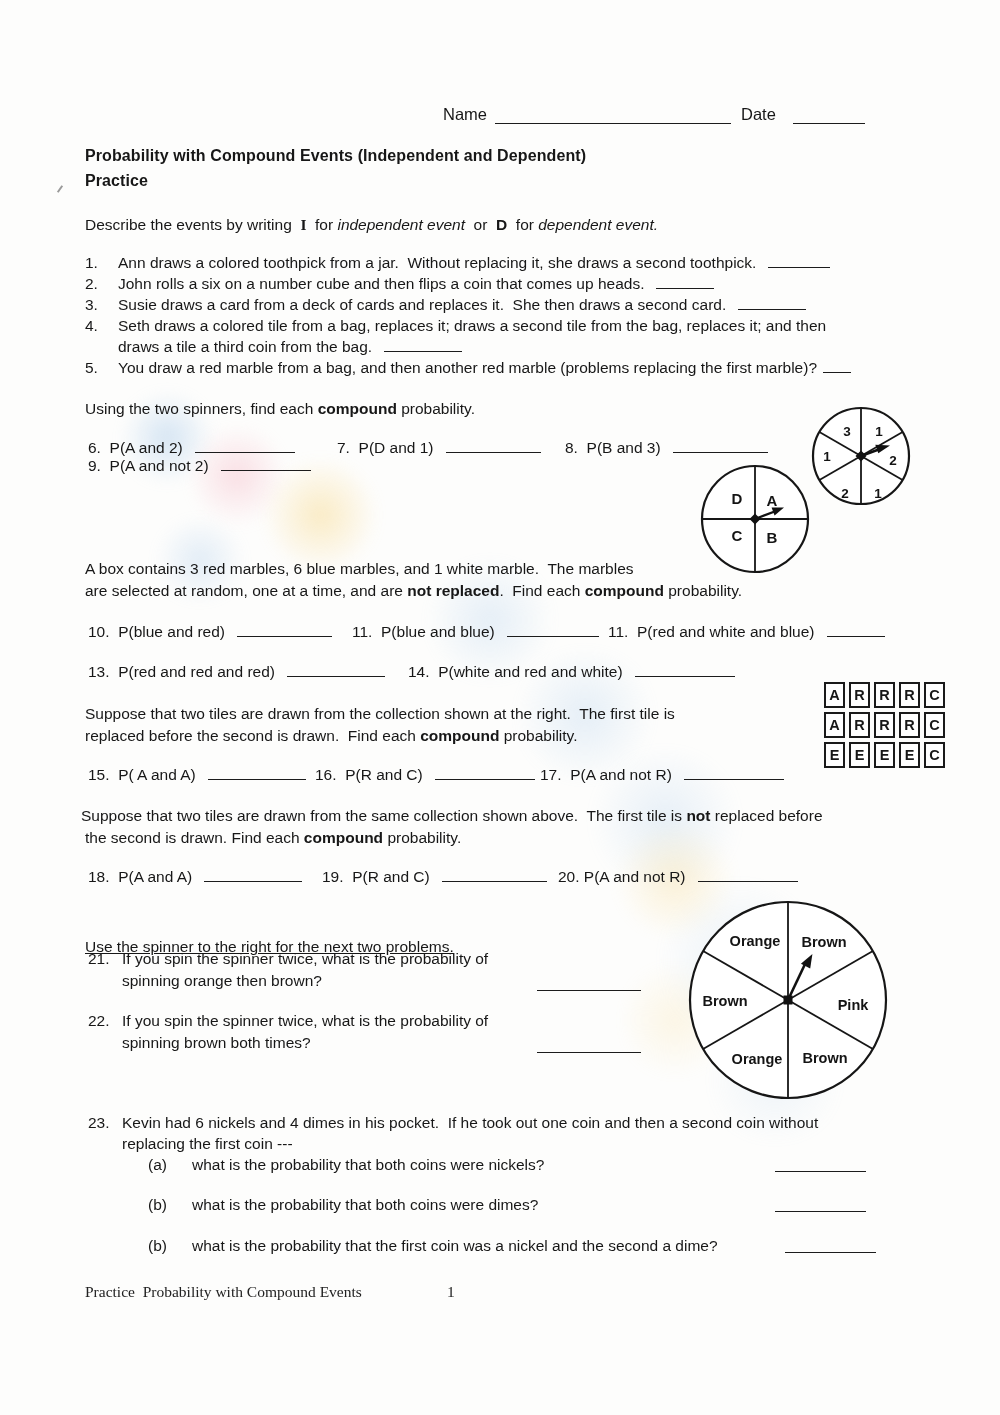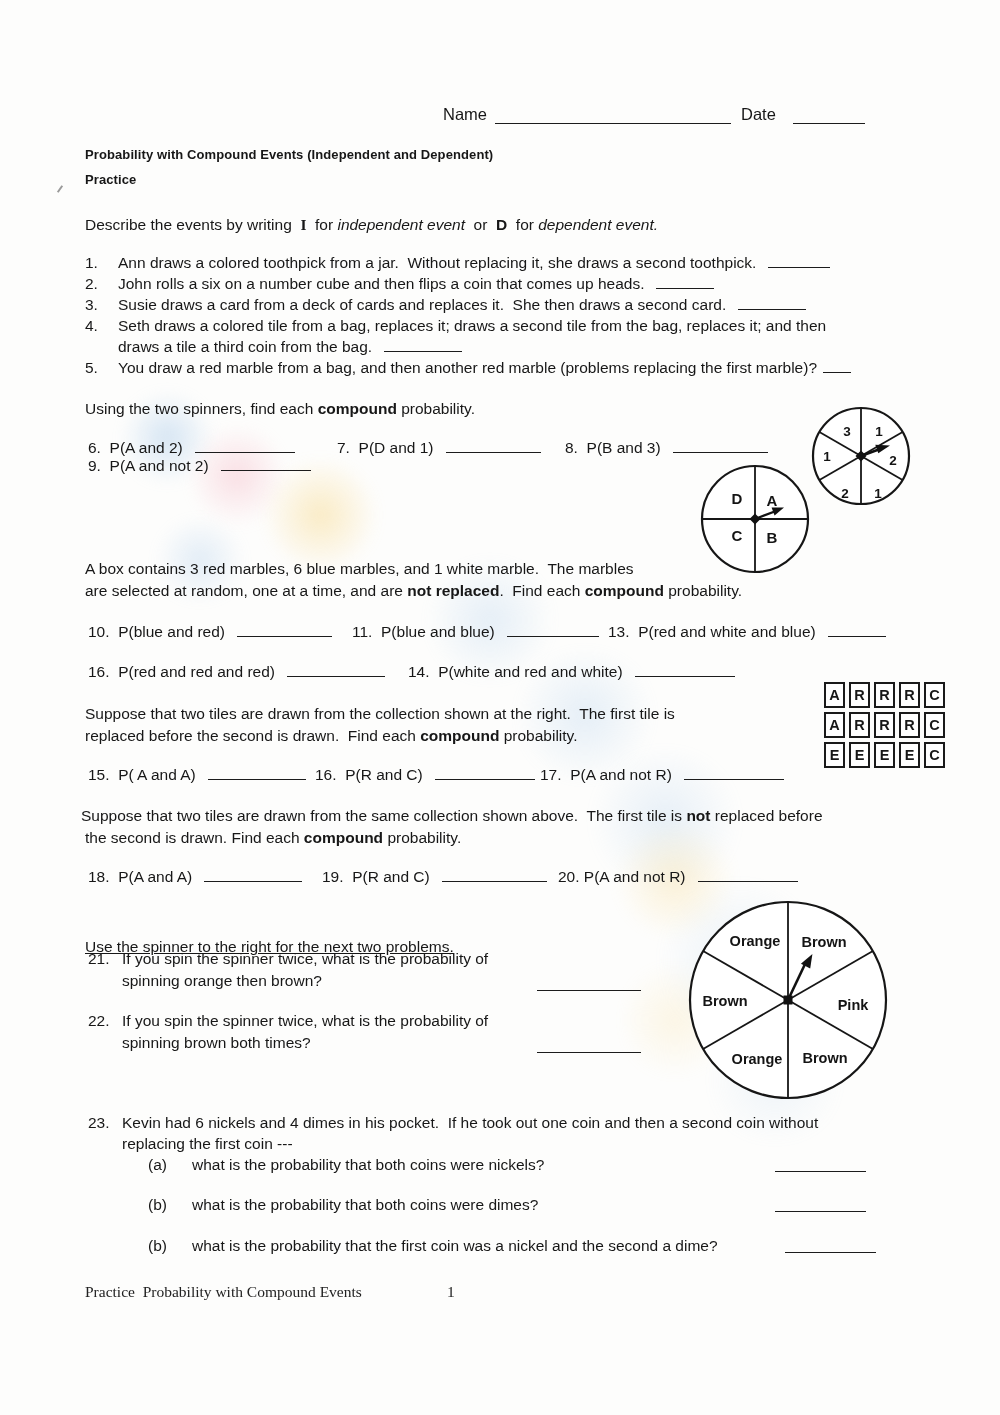--- a/index.html
+++ b/index.html
@@ -4,21 +4,21 @@
 <style>
   html,body{margin:0;padding:0;background:#ffffff;}
   .page{position:relative;width:1000px;height:1415px;background:#fdfdfc;overflow:hidden;
         font-family:"Liberation Sans",sans-serif;color:#171717;}
   .abs{position:absolute;z-index:2;}
   .t{font-size:15.5px;line-height:21px;white-space:pre;}
   .big{font-size:16.5px;}
   .bold{font-weight:bold;}
   .it{font-style:italic;}
   .serifb{font-weight:bold;font-family:"Liberation Serif",serif;}
-  .title{font-size:13px;font-weight:bold;letter-spacing:0.1px;white-space:pre;}
+  .title{font-size:16px;font-weight:bold;letter-spacing:0.1px;white-space:pre;}
   .qnum{display:inline-block;width:33px;}
   .qnum2{display:inline-block;width:34px;}
   .qsub{display:inline-block;width:44px;}
   .blank{display:inline-block;border-bottom:1.8px solid #1c1c1c;height:13px;margin-left:12px;}
   .ansline{border-bottom:1.8px solid #1c1c1c;height:0;}
   .blob{position:absolute;z-index:0;border-radius:50%;filter:blur(7px);}
   .tiles{display:flex;flex-direction:column;gap:4px;}
   .tilerow{display:flex;gap:4px;}
   .tile{width:17px;height:22px;border:2px solid #1a1a1a;display:flex;align-items:center;
         justify-content:center;font-weight:bold;font-size:14.5px;background:#fff;}
@@ -94,22 +94,22 @@
     <text x="74" y="81" text-anchor="middle" font-size="15" font-weight="bold">B</text>
     <line x1="57" y1="57" x2="78" y2="49" stroke="#111" stroke-width="2.4"></line>
     <polygon points="86,45.5 76.6,53.5 73.6,45.6" fill="#111"></polygon>
     <polygon points="57,51.5 62.5,57 57,62.5 51.5,57" fill="#111"></polygon>
   </svg>
 
   <div class="abs t" style="left:85px;top:558px;">A box contains 3 red marbles, 6 blue marbles, and 1 white marble.  The marbles</div>
   <div class="abs t" style="left:85px;top:580px;"><span>are selected at random, one at a time, and are </span><span class="bold">not replaced</span><span>.  Find each </span><span class="bold">compound</span><span> probability.</span></div>
   <div class="abs t" style="left:88px;top:621px;"><span>10.  P(blue and red)</span><span class="blank" style="width:95px;"></span></div>
   <div class="abs t" style="left:352px;top:621px;"><span>11.  P(blue and blue)</span><span class="blank" style="width:92px;"></span></div>
-  <div class="abs t" style="left:608px;top:621px;"><span>13.  P(red and white and blue)</span><span class="blank" style="width:58px;"></span></div>
-  <div class="abs t" style="left:88px;top:661px;"><span>16.  P(red and red and red)</span><span class="blank" style="width:98px;"></span></div>
+  <div class="abs t" style="left:608px;top:621px;"><span>11.  P(red and white and blue)</span><span class="blank" style="width:58px;"></span></div>
+  <div class="abs t" style="left:88px;top:661px;"><span>13.  P(red and red and red)</span><span class="blank" style="width:98px;"></span></div>
   <div class="abs t" style="left:408px;top:661px;"><span>14.  P(white and red and white)</span><span class="blank" style="width:100px;"></span></div>
 
   <div class="abs tiles" style="left:824px;top:682px;">
     <div class="tilerow">
       <span class="tile">A</span>
         <span class="tile">R</span>
         <span class="tile">R</span>
         <span class="tile">R</span>
         <span class="tile">C</span>
     </div>

